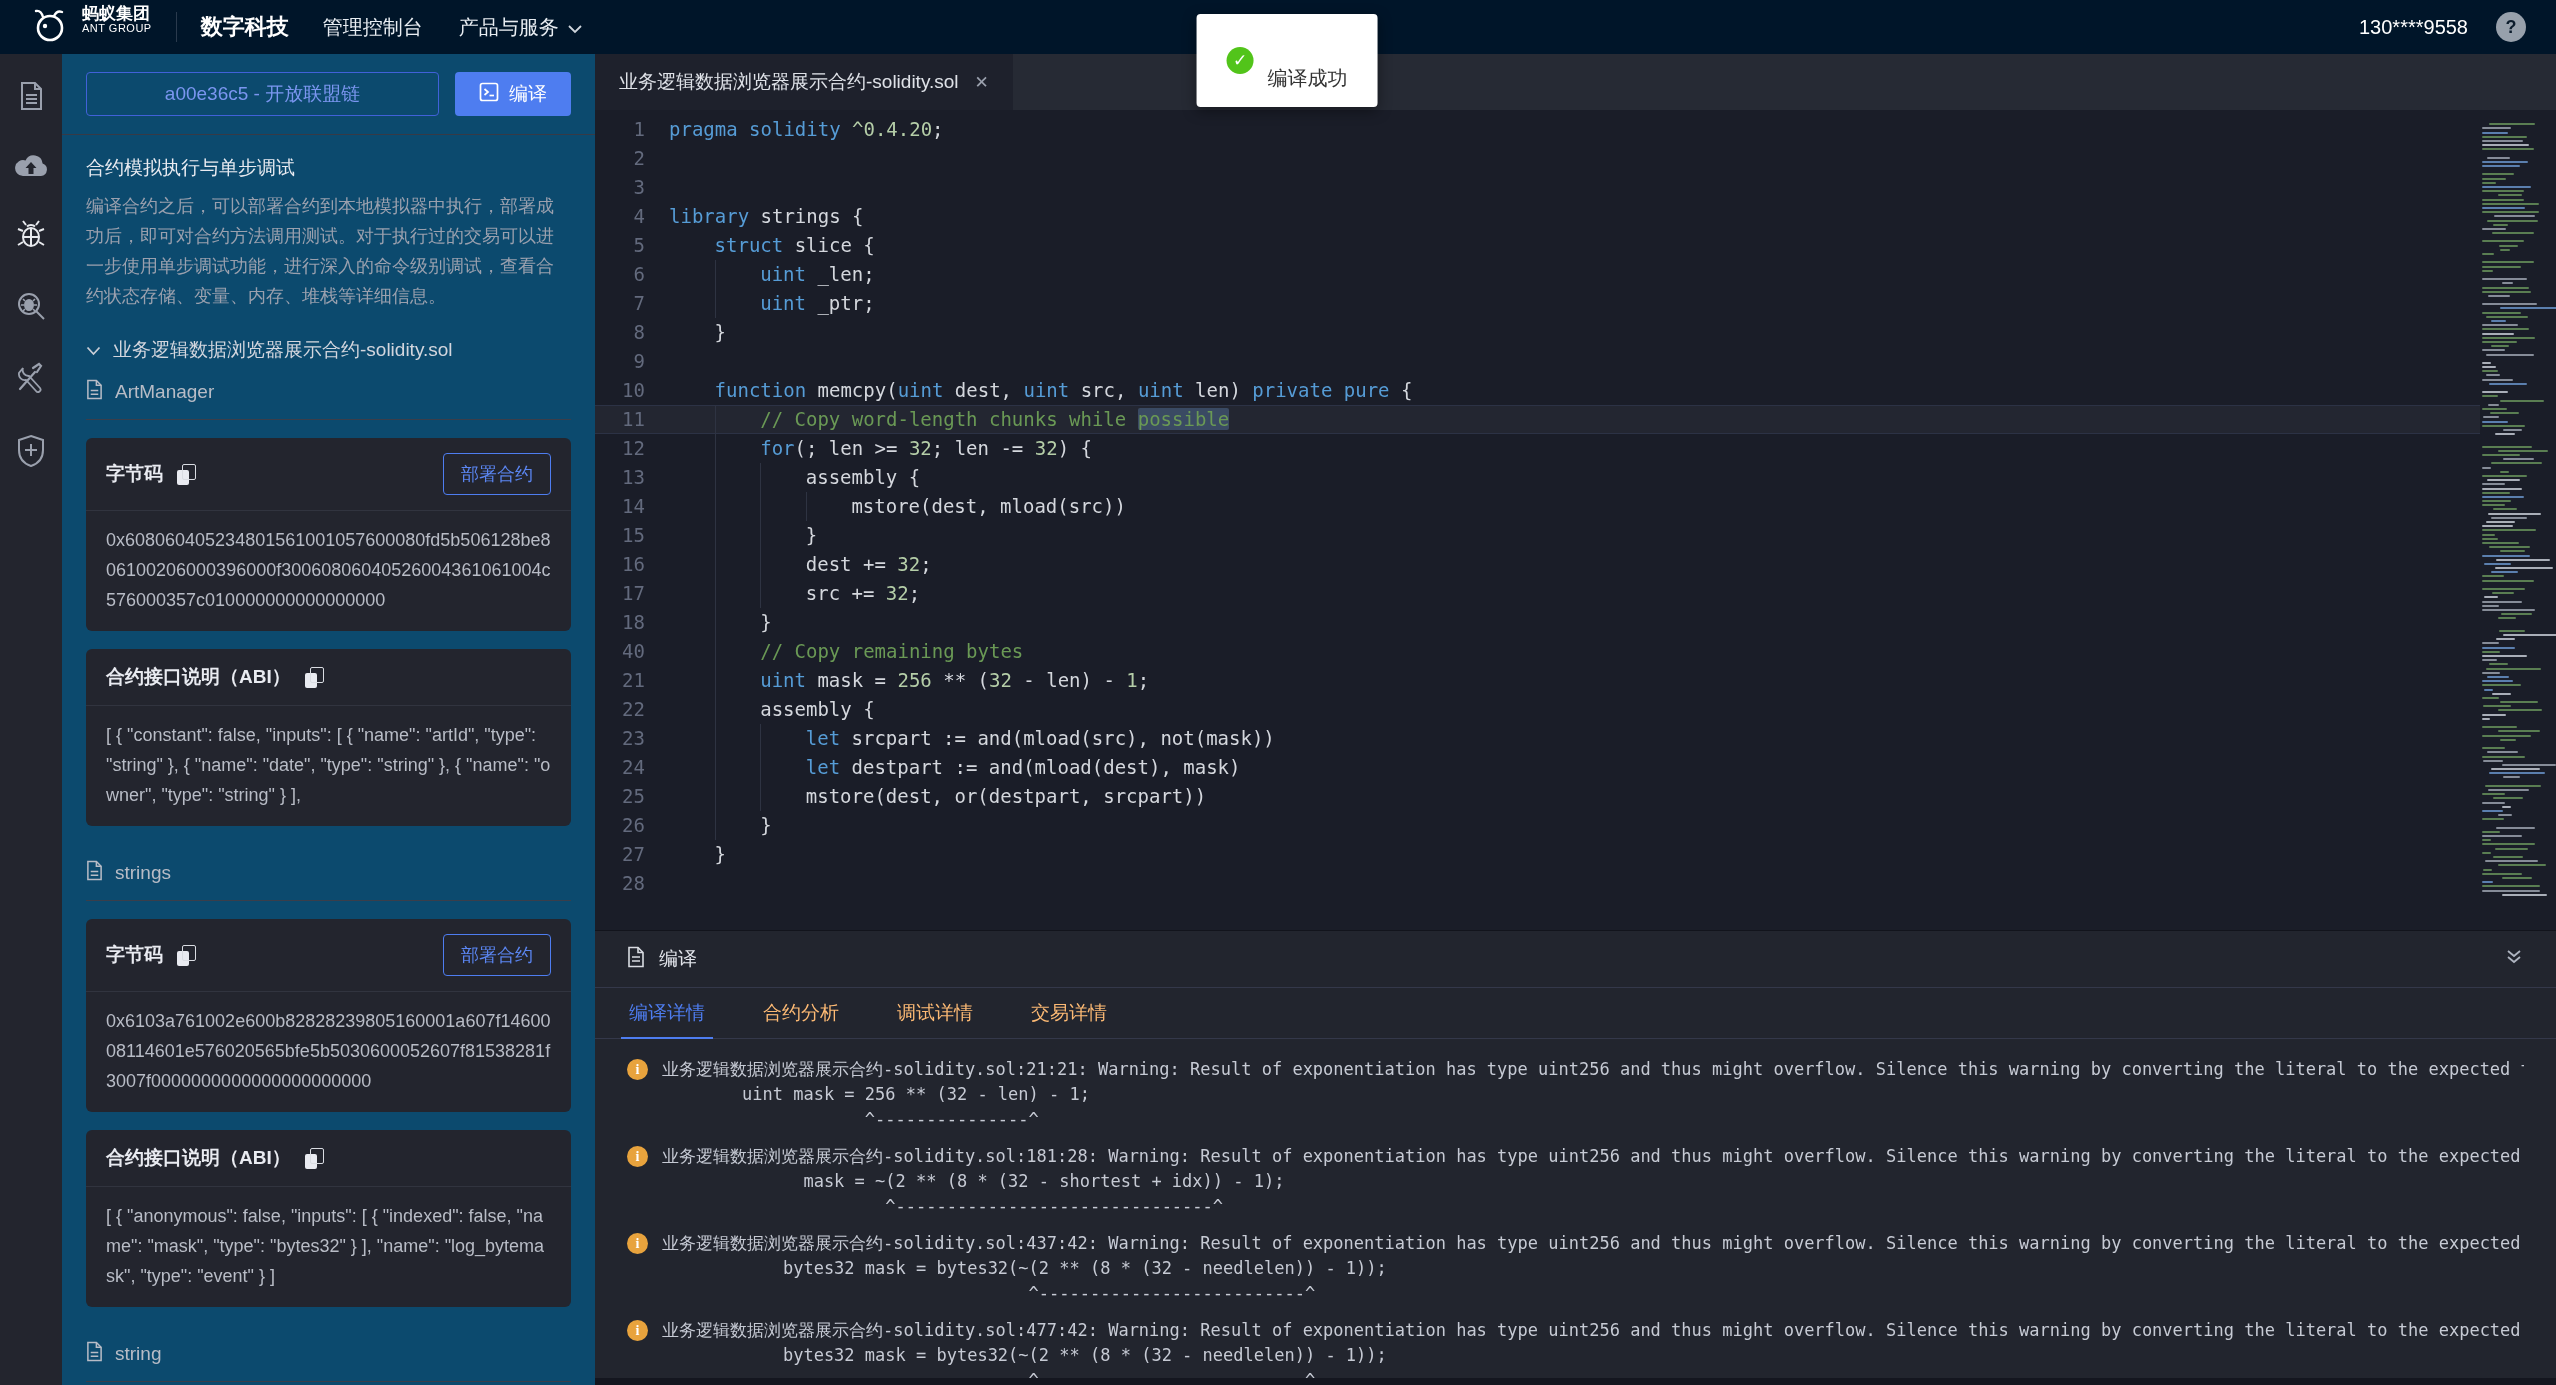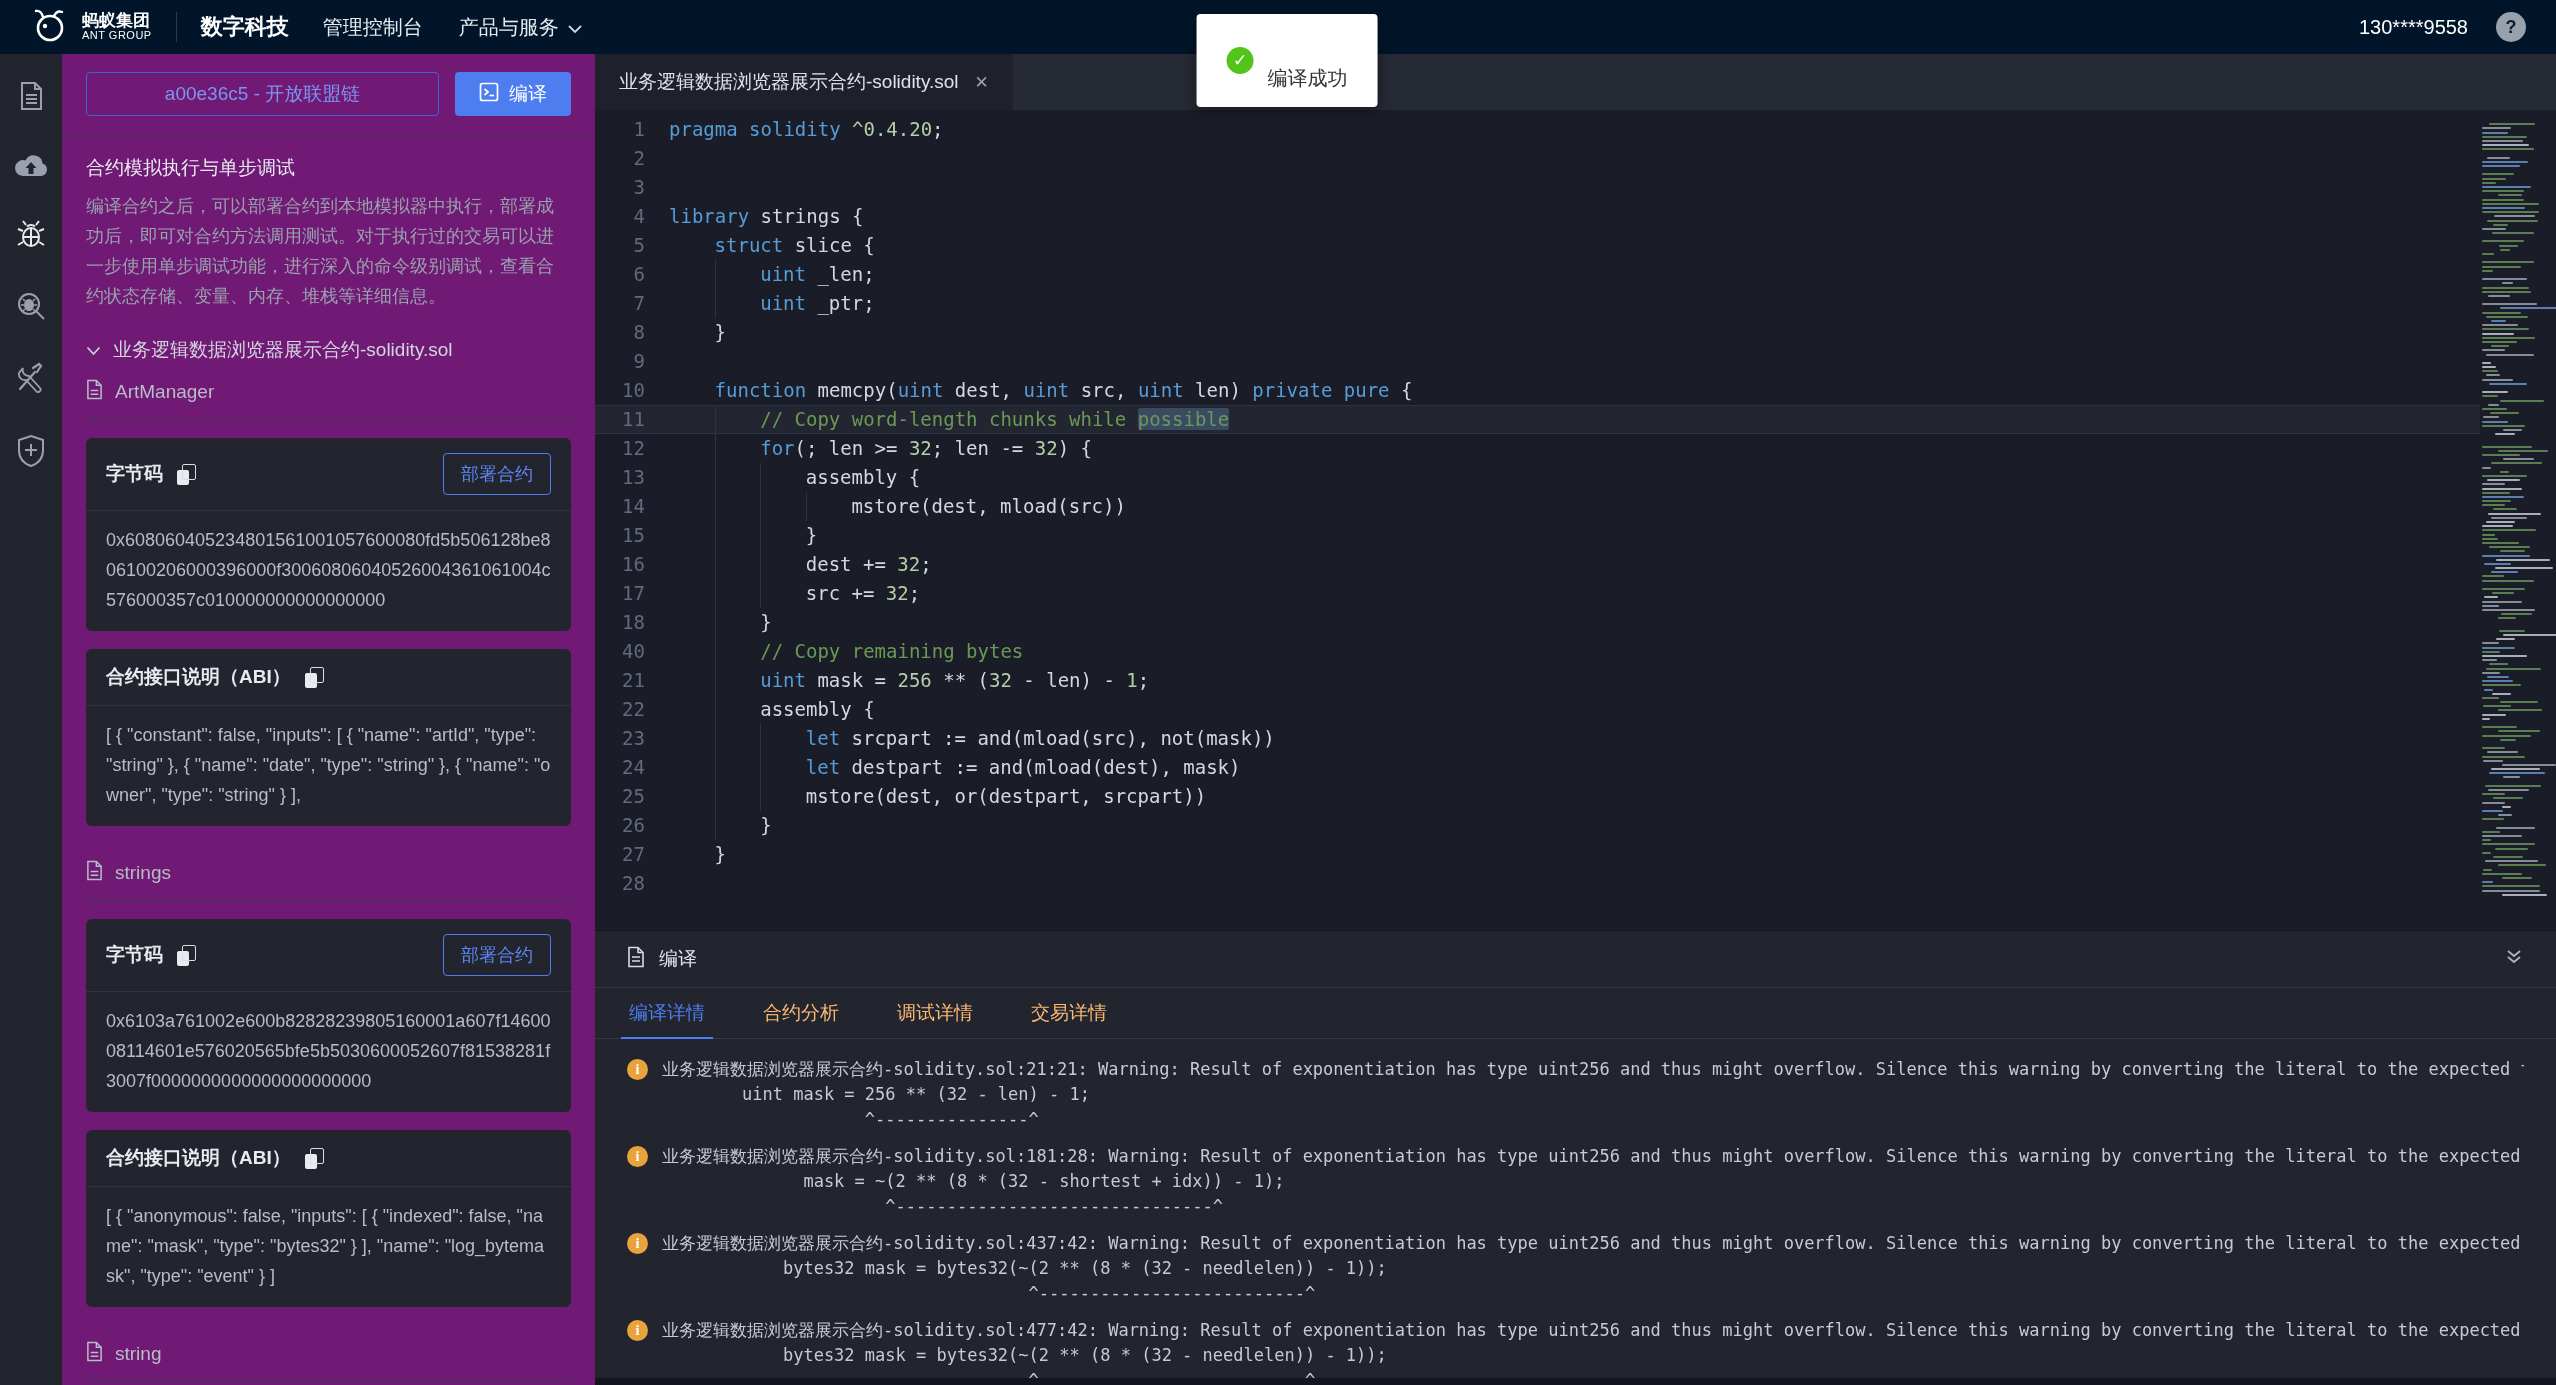--- a/index.html
+++ b/index.html
@@ -1,21 +1,21 @@
 <!DOCTYPE html>
 <html><head>
 <meta charset="utf-8">
 <style>
   * { margin:0; padding:0; box-sizing:border-box; }
   html,body { width:2556px; height:1385px; overflow:hidden; background:#1a1d28;
     font-family:"Liberation Sans","DejaVu Sans",sans-serif; }
 
   
   .topbar { height:54px; background:#001529; display:flex; align-items:center; padding:0 30px; color:#fff; }
-  .logo { display:flex; align-items:center; gap:12px; }
+  .logo { display:flex; gap:12px; }
   .logo-txt { line-height:1.05; }
   .logo-txt .l1 { font-size:17px; font-weight:bold; }
   .logo-txt .l2 { font-size:11px; letter-spacing:.5px; }
   .tb-div { width:1px; height:30px; background:#2a3a4d; margin:0 24px; }
   .tb-product { font-size:22px; font-weight:bold; margin-right:34px; }
   .tb-nav { font-size:20px; color:#e8edf2; margin-right:36px; display:flex; align-items:center; gap:8px; cursor:default; }
   .tb-spacer { flex:1; }
   .tb-account { font-size:20px; margin-right:28px; }
   .help-circle { width:30px; height:30px; border-radius:50%; background:#97a0ab; color:#0c1c2c;
     font-size:18px; font-weight:bold; display:flex; align-items:center; justify-content:center; }
@@ -28,21 +28,21 @@
   .toast-text { font-size:20px; color:#333;margin-top:36px; }
 
   
   .main { display:flex; height:1331px; }
 
   .rail { width:62px; background:#23252e; display:flex; flex-direction:column; align-items:center;
     padding-top:26px; gap:40px; flex-shrink:0; }
   .rail svg { display:block; }
 
   
-  .sidebar { width:533px; background:#701a75; flex-shrink:0; display:flex; flex-direction:column; overflow:hidden; }
+  .sidebar { width:533px; background:#0c4a6e; flex-shrink:0; display:flex; flex-direction:column; overflow:hidden; }
   .sb-top { display:flex; gap:16px; padding:18px 24px; border-bottom:1px solid #373a46; }
   .chain-select { flex:1; height:44px; border:1px solid #4161d8; border-radius:4px; color:#7b96f0; font-size:19px;
     display:flex; align-items:center; justify-content:center; cursor:pointer; background:transparent; }
   .compile-btn { width:116px; height:44px; background:#4e7df0; border-radius:4px; color:#fff; font-size:19px;
     display:flex; align-items:center; justify-content:center; gap:10px; cursor:pointer; border:none; }
   .sb-body { flex:1; padding:20px 24px 0; overflow:hidden; }
   .sb-title { color:#e9ebf1; font-size:19px; font-weight:normal; margin-bottom:10px; }
   .sb-desc { color:#9aa0ae; font-size:18px; line-height:30px; }
   .tree-root { display:flex; align-items:center; gap:12px; color:#d3d6de; font-size:19px; margin-top:26px; cursor:pointer; }
   .file-row { display:flex; align-items:center; gap:12px; color:#b8bcc6; font-size:19px;

